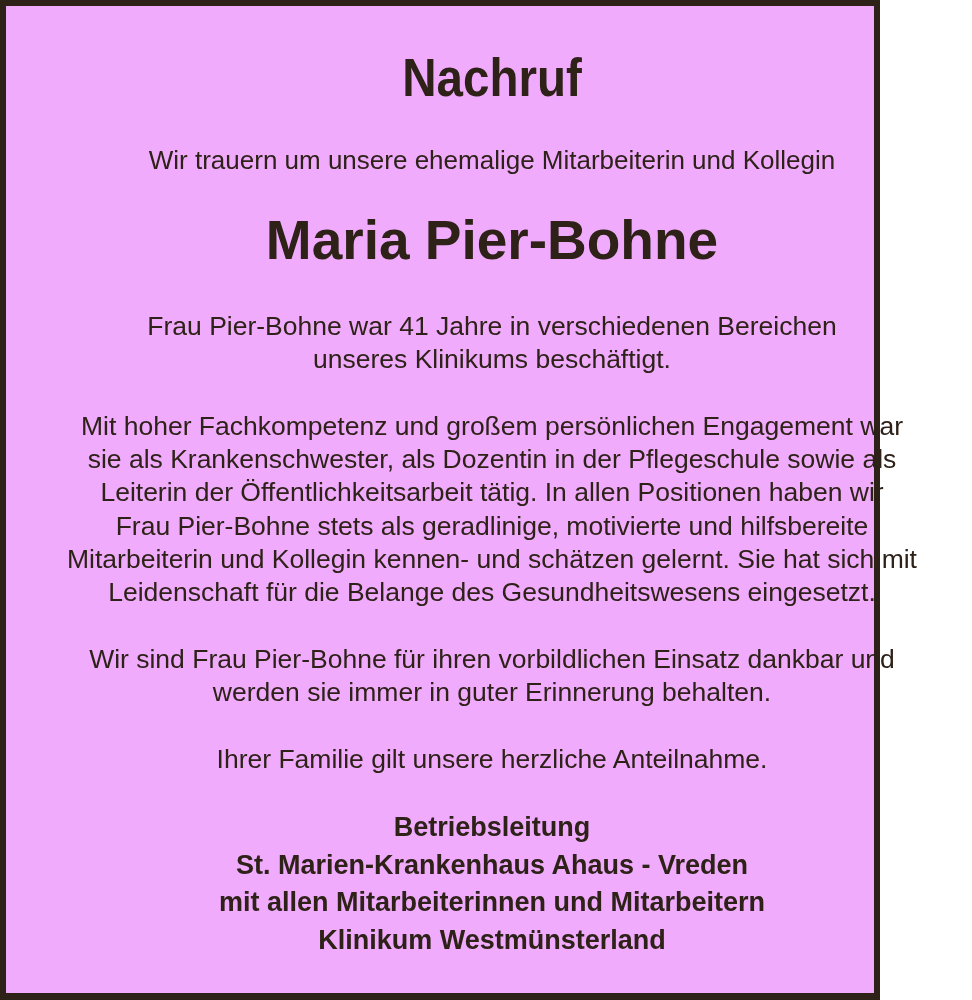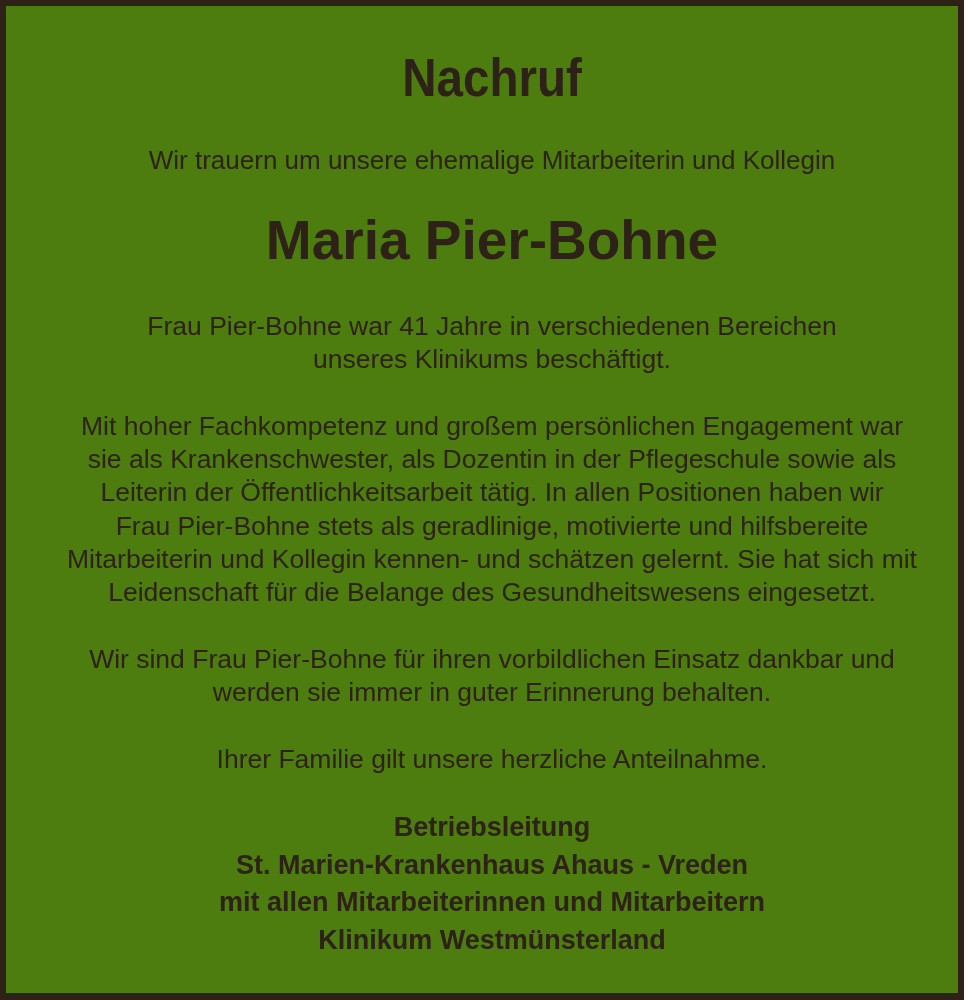--- a/index.html
+++ b/index.html
@@ -1,24 +1,24 @@
 <!DOCTYPE html>
 <html><head>
   <meta charset="utf-8">
   <style>
     html, body { margin: 0; padding: 0; background: #ffffff; }
     body { width: 972px; height: 1000px; position: relative; overflow: hidden; }
     .frame {
-      position: absolute; left: 0; top: 0; width: 964px; height: 1000px;
+      position: absolute; left: 0; top: 0; width: 880px; height: 1000px;
       box-sizing: border-box;
       border-top: 6px solid #2d2118;
       border-left: 6px solid #2d2118;
       border-right: 6px solid #2d2118;
       border-bottom: 7px solid #2d2118;
-      background: #4d7c0f;
+      background: #f0abfc;
     }
     .line {
       position: absolute; left: 0; width: 972px; text-align: center;
       color: #2d2118; white-space: nowrap;
       font-family: "Liberation Sans", sans-serif;
     }
     .title {
       font-weight: bold; font-size: 54px; line-height: 60px;
       transform: scaleX(0.88); transform-origin: center;
     }

